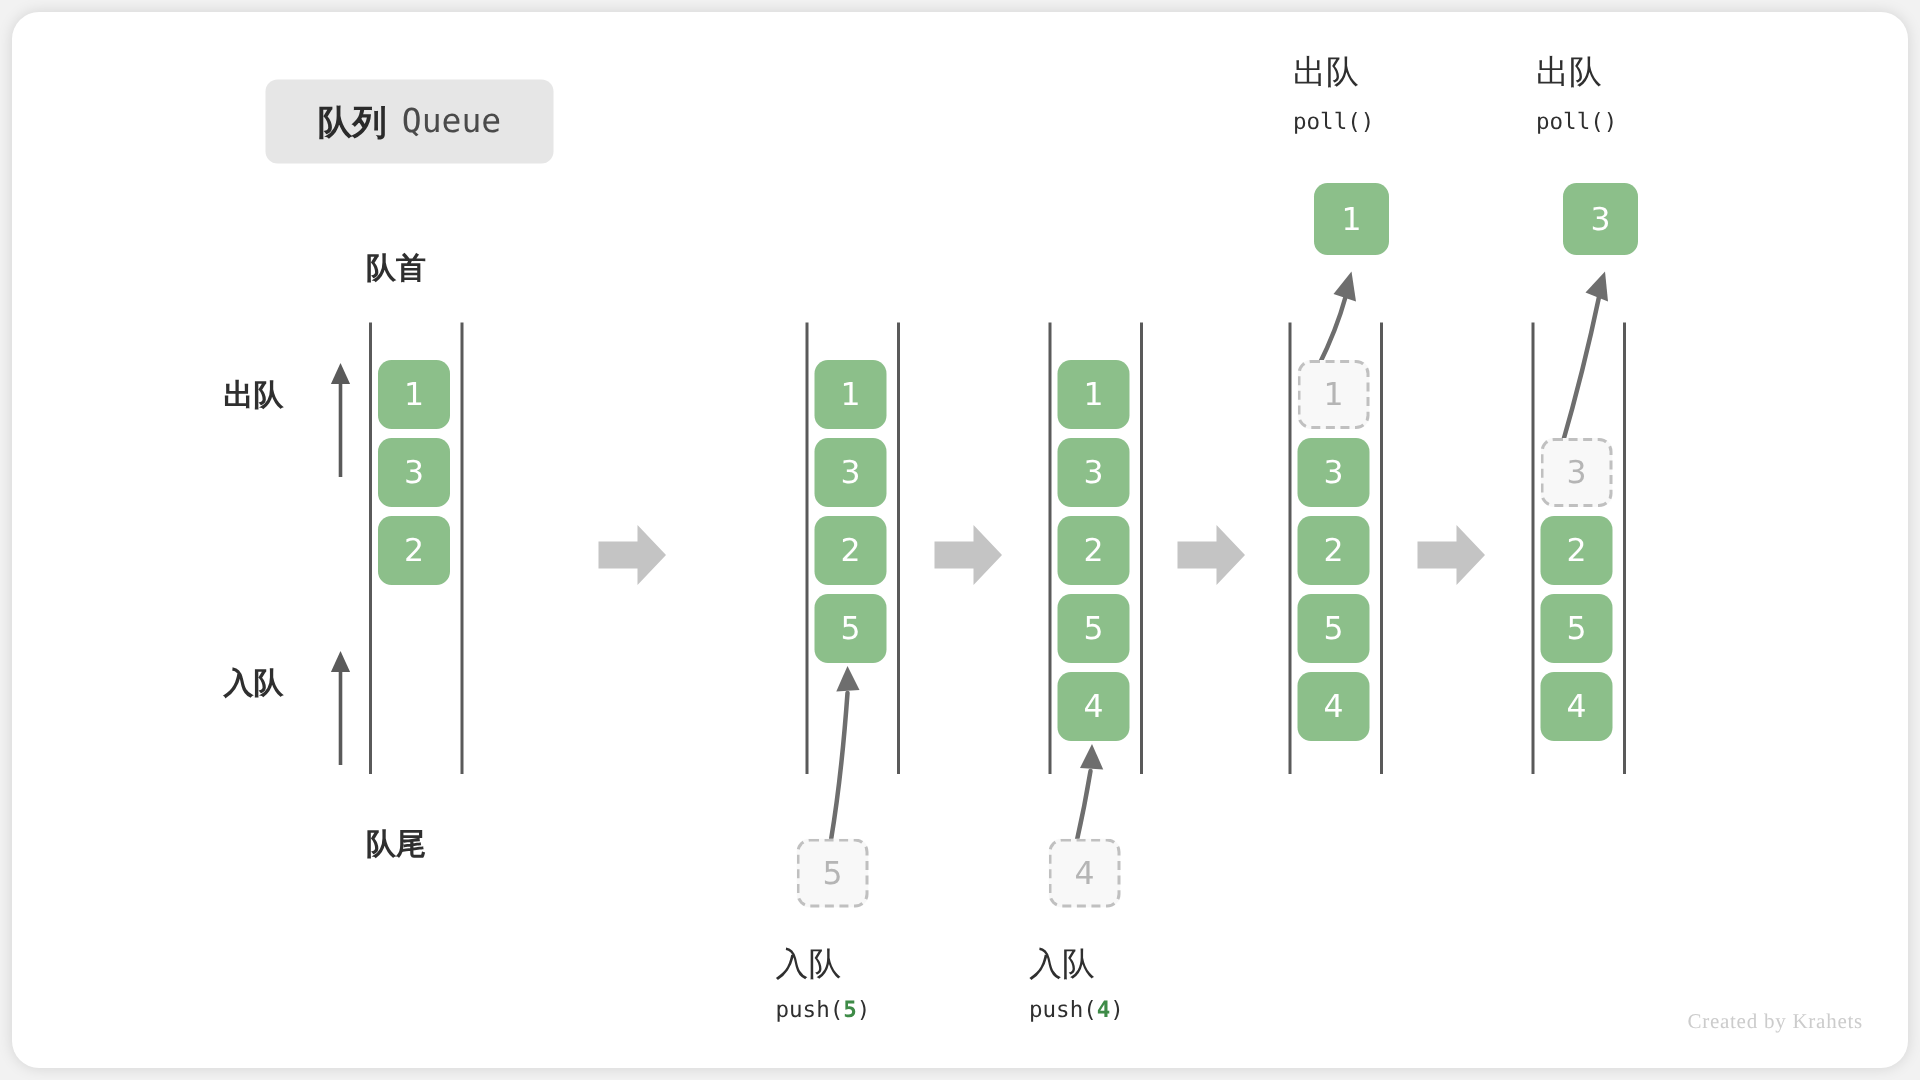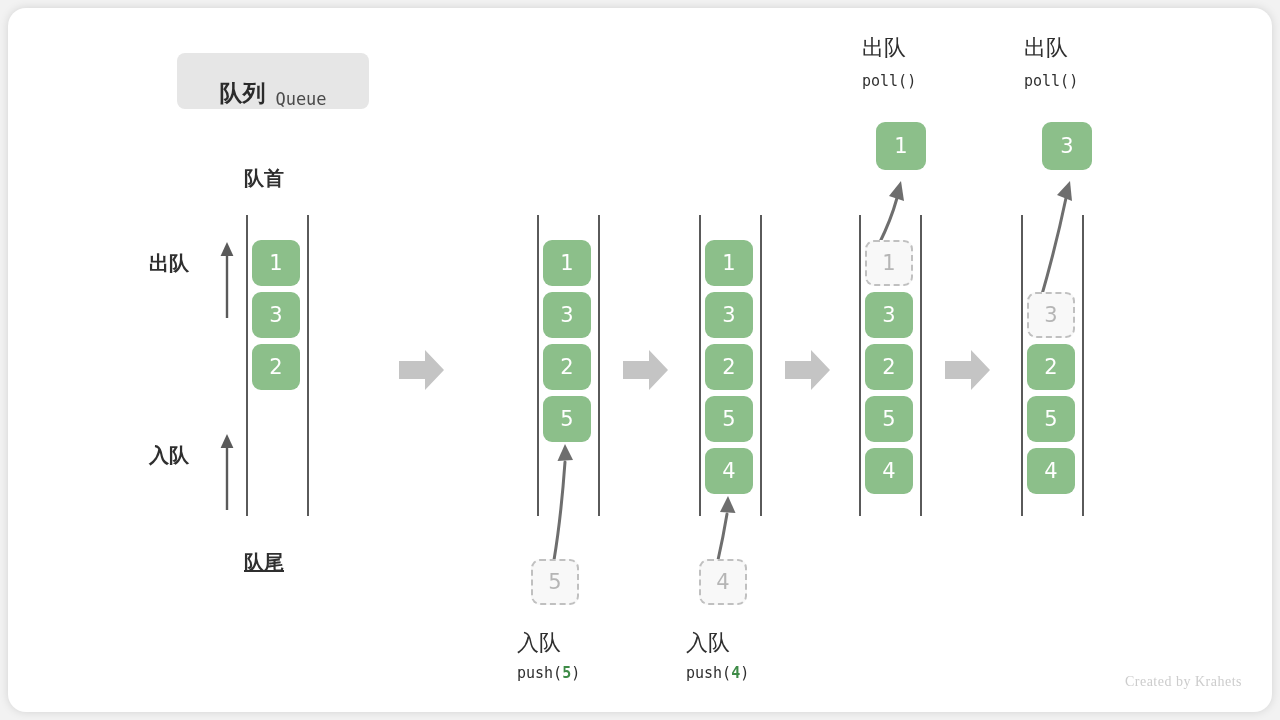--- a/index.html
+++ b/index.html
@@ -29,32 +29,32 @@
   }
   .abs { position: absolute; }
 
   
   #title-badge {
     left: 169px; top: 45px;
     width: 192px; height: 56px;
     background: #e6e6e6;
     border-radius: 8px;
     display: flex;
-    align-items: flex-end;
+    align-items: center;
     justify-content: center;
     gap: 10px;
   }
   #title-badge .cn {
     font-size: 23px;
     font-weight: bold;
     color: #2b2b2b;
     font-family: "DejaVu Sans", sans-serif;
   }
   #title-badge .en {
-    font-size: 17px;
+    font-size: 22px;
     color: #4a4a4a;
     font-family: "DejaVu Sans Mono", monospace;
   }
 
   
   .cnlabel {
     font-family: "DejaVu Sans", sans-serif;
     font-weight: bold;
     font-size: 20px;
     color: #2f2f2f;
@@ -124,21 +124,21 @@
 <div id="stage">
   <div id="card" class="abs">
 
     <div id="title-badge" class="abs">
       <span class="cn">队列</span>
       <span class="en">Queue</span>
     </div>
 
     <div class="abs cnlabel" style="left:236px; top:157px;">队首</div>
 
-    <div class="abs cnlabel" style="left:236px; top:541px;text-decoration:underline;">队尾</div>
+    <div class="abs cnlabel" style="left:236px; top:541px;">队尾</div>
 
     <div class="abs cnlabel" style="left:141px; top:242px;">出队</div>
 
     <div class="abs cnlabel" style="left:141px; top:434px;">入队</div>
 
     <div class="abs" style="left:208px; top:232px;">
       <svg width="22" height="80" viewBox="0 0 22 80">
         <line x1="11" y1="78" x2="11" y2="14" stroke="#5a5a5a" stroke-width="2.4"></line>
         <polygon points="11,2 4.6,16 17.4,16" fill="#5a5a5a"></polygon>
       </svg>

